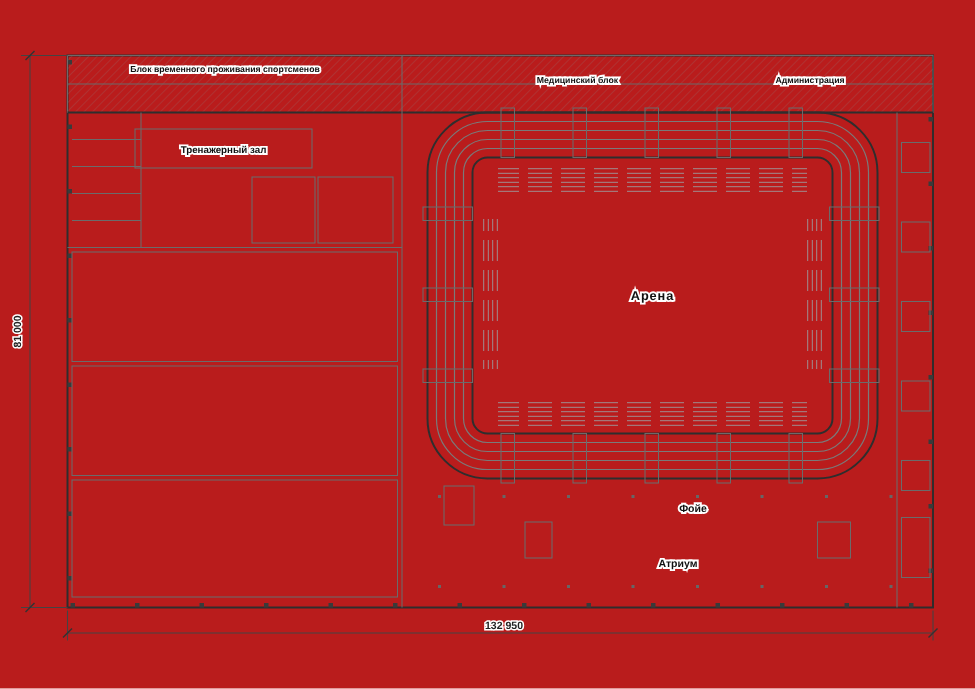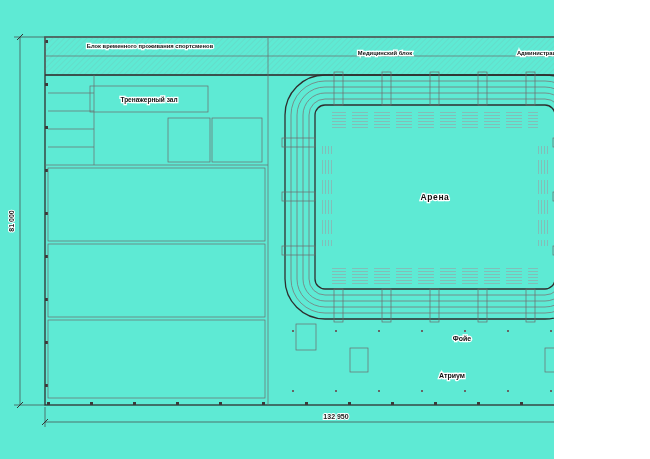--- a/index.html
+++ b/index.html
@@ -1,17 +1,17 @@
 <!DOCTYPE html>
 <html><head>
 <meta charset="utf-8">
 <style>
   html,body{margin:0;padding:0;background:#ffffff;}
   body{width:650px;height:459px;font-family:"Liberation Sans", sans-serif;}
-  .plan-wrap{position:relative;width:554px;height:459px;background:#5eead4;overflow:hidden;}
+  .plan-wrap{position:relative;width:650px;height:459px;background:#b91c1c;overflow:hidden;}
   svg{display:block;}
   .w1{stroke:#2e2e2e;stroke-width:1.3;fill:none;}
   .w0{stroke:#6b6b6b;stroke-width:0.7;fill:none;}
   .tier{stroke:#7a7a7a;stroke-width:0.8;fill:none;}
   .dim{stroke:#444444;stroke-width:0.7;fill:none;}
   .slash{stroke:#333333;stroke-width:1;}
   .lbl{fill:#111111;font-weight:bold;paint-order:stroke;stroke:#ffffff;stroke-width:2.5px;
        font-family:"Liberation Sans", sans-serif;}
   .lbl-xs{font-size:5.8px;}
   .lbl-s{font-size:6.5px;}

